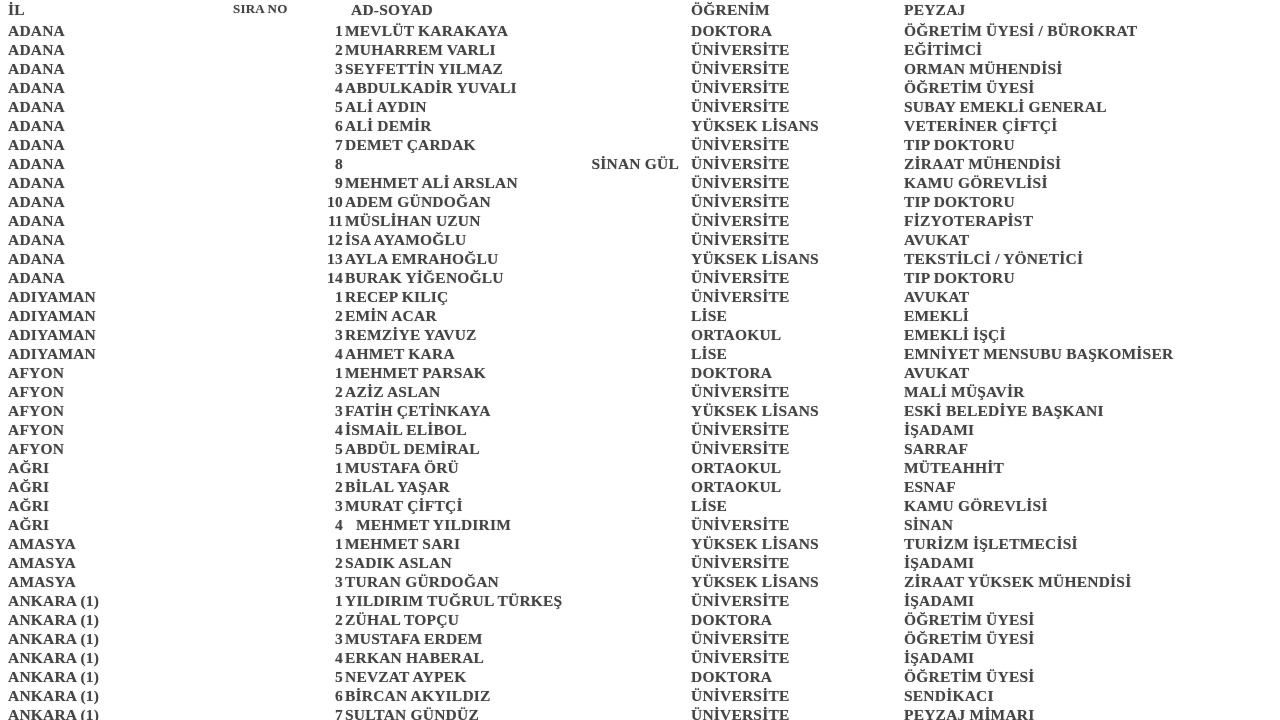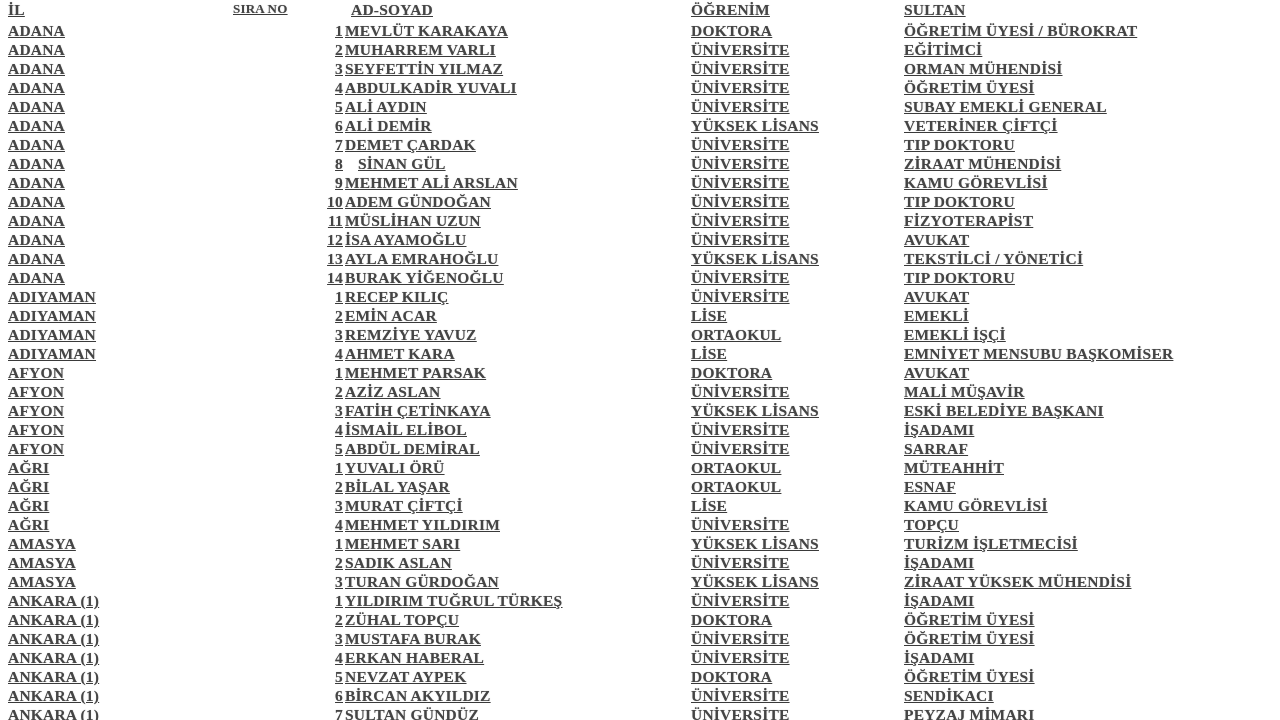--- a/index.html
+++ b/index.html
@@ -12,21 +12,20 @@
     height: 720px;
     overflow: hidden;
     font-family: "Liberation Serif", serif;
     color: #3a3a3a;
   }
   .page {
     position: relative;
     width: 1280px;
     height: 720px;
     background: #ffffff;
-    text-decoration: underline;
   }
   table.roster {
     width: 1280px;
     border-collapse: collapse;
     table-layout: fixed;
     font-size: 15.5px;
     letter-spacing: 0.2px;
   }
   table.roster col.c-il     { width: 225px; }
   table.roster col.c-sira   { width: 118px; }
@@ -77,21 +76,21 @@
       <col class="c-ad">
       <col class="c-ogr">
       <col class="c-meslek">
     </colgroup>
     <thead>
       <tr>
         <th>İL</th>
         <th class="sira two-line">SIRA NO</th>
         <th>AD-SOYAD</th>
         <th>ÖĞRENİM</th>
-        <th>SULTAN</th>
+        <th>PEYZAJ</th>
       </tr>
     </thead>
     <tbody id="roster-body">
         <tr>
           <td>ADANA</td>
           <td style="text-align: right; padding-right: 0px;">1</td>
           <td style="padding-left: 2px;">MEVLÜT KARAKAYA</td>
           <td>DOKTORA</td>
           <td>ÖĞRETİM ÜYESİ / BÜROKRAT</td>
         </tr>
@@ -133,21 +132,21 @@
         <tr>
           <td>ADANA</td>
           <td style="text-align: right; padding-right: 0px;">7</td>
           <td style="padding-left: 2px;">DEMET ÇARDAK</td>
           <td>ÜNİVERSİTE</td>
           <td>TIP DOKTORU</td>
         </tr>
         <tr>
           <td>ADANA</td>
           <td style="text-align: right; padding-right: 0px;">8</td>
-          <td style="padding-left: 15px;">SİNAN GÜL</td>
+          <td style="padding-left: 15px; text-align: right;">SİNAN GÜL</td>
           <td>ÜNİVERSİTE</td>
           <td>ZİRAAT MÜHENDİSİ</td>
         </tr>
         <tr>
           <td>ADANA</td>
           <td style="text-align: right; padding-right: 0px;">9</td>
           <td style="padding-left: 2px;">MEHMET ALİ ARSLAN</td>
           <td>ÜNİVERSİTE</td>
           <td>KAMU GÖREVLİSİ</td>
         </tr>
@@ -245,44 +244,44 @@
         <tr>
           <td>AFYON</td>
           <td style="text-align: right; padding-right: 0px;">5</td>
           <td style="padding-left: 2px;">ABDÜL DEMİRAL</td>
           <td>ÜNİVERSİTE</td>
           <td>SARRAF</td>
         </tr>
         <tr>
           <td>AĞRI</td>
           <td style="text-align: right; padding-right: 0px;">1</td>
-          <td style="padding-left: 2px;">YUVALI ÖRÜ</td>
+          <td style="padding-left: 2px;">MUSTAFA ÖRÜ</td>
           <td>ORTAOKUL</td>
           <td>MÜTEAHHİT</td>
         </tr>
         <tr>
           <td>AĞRI</td>
           <td style="text-align: right; padding-right: 0px;">2</td>
           <td style="padding-left: 2px;">BİLAL YAŞAR</td>
           <td>ORTAOKUL</td>
           <td>ESNAF</td>
         </tr>
         <tr>
           <td>AĞRI</td>
           <td style="text-align: right; padding-right: 0px;">3</td>
           <td style="padding-left: 2px;">MURAT ÇİFTÇİ</td>
           <td>LİSE</td>
           <td>KAMU GÖREVLİSİ</td>
         </tr>
         <tr>
           <td>AĞRI</td>
           <td style="text-align: right; padding-right: 0px;">4</td>
-          <td style="padding-left: 2px;">MEHMET YILDIRIM</td>
-          <td>ÜNİVERSİTE</td>
-          <td>TOPÇU</td>
+          <td style="padding-left: 13px;">MEHMET YILDIRIM</td>
+          <td>ÜNİVERSİTE</td>
+          <td>SİNAN</td>
         </tr>
         <tr>
           <td>AMASYA</td>
           <td style="text-align: right; padding-right: 0px;">1</td>
           <td style="padding-left: 2px;">MEHMET SARI</td>
           <td class="two-line">YÜKSEK LİSANS</td>
           <td>TURİZM İŞLETMECİSİ</td>
         </tr>
         <tr>
           <td>AMASYA</td>
@@ -308,21 +307,21 @@
         <tr>
           <td>ANKARA (1)</td>
           <td style="text-align: right; padding-right: 0px;">2</td>
           <td style="padding-left: 2px;">ZÜHAL TOPÇU</td>
           <td>DOKTORA</td>
           <td>ÖĞRETİM ÜYESİ</td>
         </tr>
         <tr>
           <td>ANKARA (1)</td>
           <td style="text-align: right; padding-right: 0px;">3</td>
-          <td style="padding-left: 2px;">MUSTAFA BURAK</td>
+          <td style="padding-left: 2px;">MUSTAFA ERDEM</td>
           <td>ÜNİVERSİTE</td>
           <td>ÖĞRETİM ÜYESİ</td>
         </tr>
         <tr>
           <td>ANKARA (1)</td>
           <td style="text-align: right; padding-right: 0px;">4</td>
           <td style="padding-left: 2px;">ERKAN HABERAL</td>
           <td>ÜNİVERSİTE</td>
           <td>İŞADAMI</td>
         </tr>

